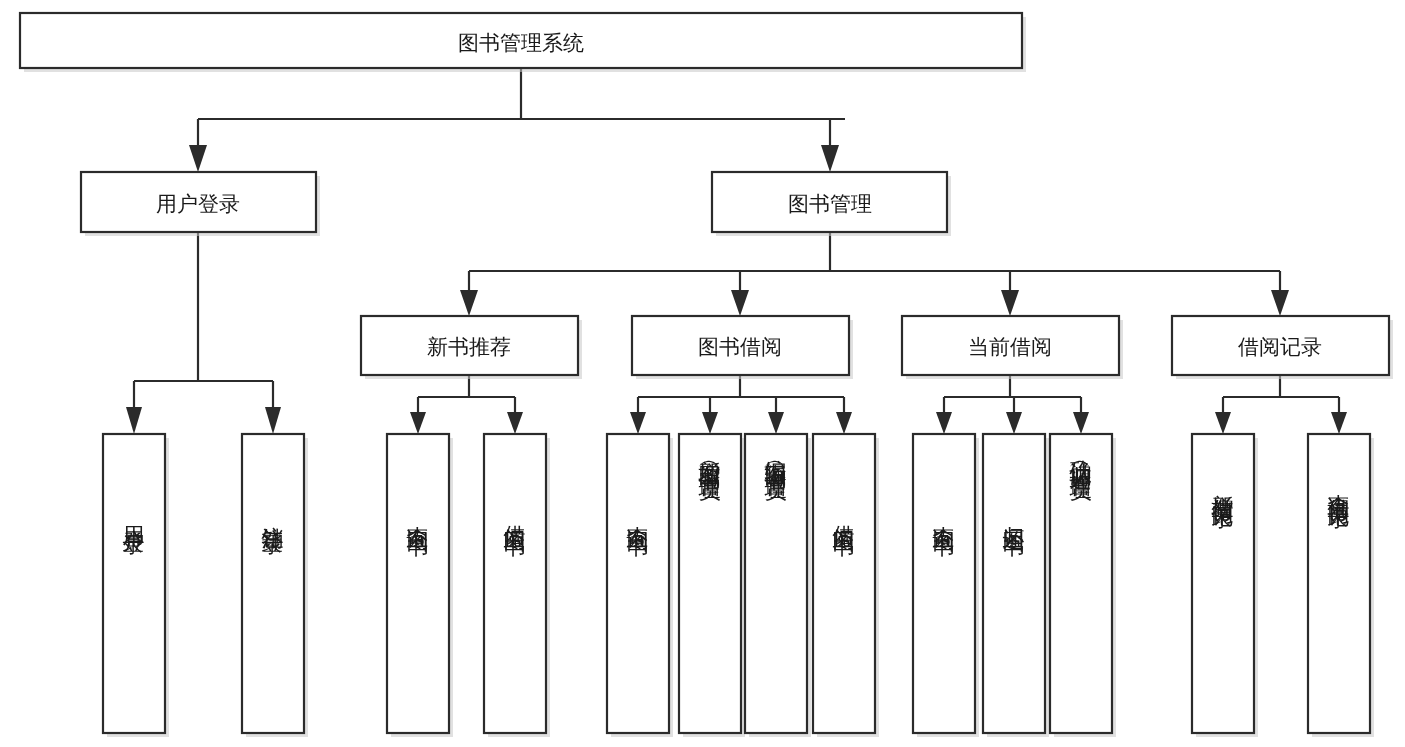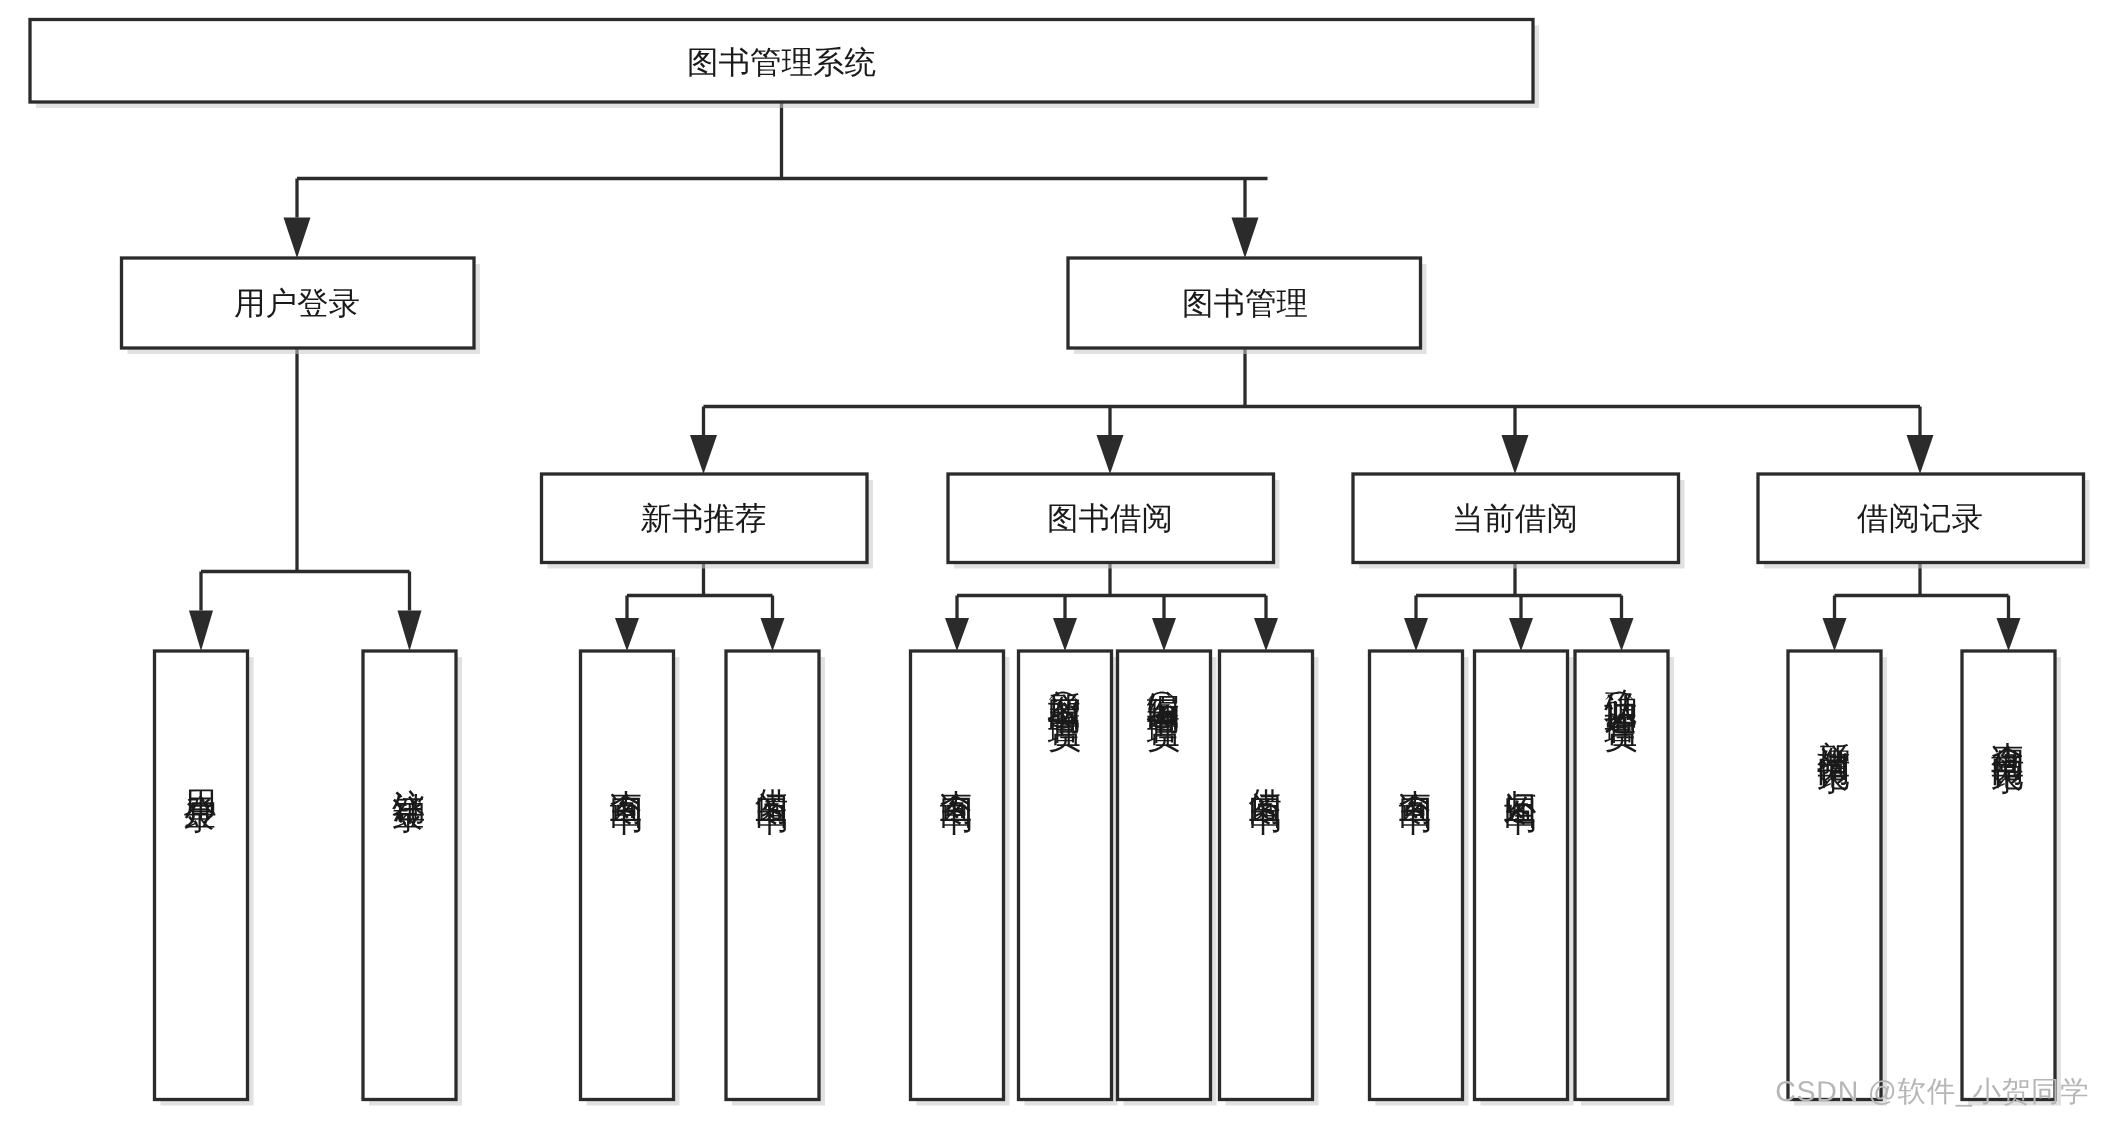--- a/index.html
+++ b/index.html
@@ -238,15 +238,14 @@
   <div class="node-label-v-wrap" style="left:1050px; top:434px; width:62px; height:299px;">
     <span class="node-label-v" style="margin-top:8px;">确认归还（管理员）</span>
   </div>
   <div class="node-label-v-wrap" style="left:1192px; top:434px; width:62px; height:299px;">
     <span class="node-label-v" style="margin-top:42px;">新增借阅记录</span>
   </div>
   <div class="node-label-v-wrap" style="left:1308px; top:434px; width:62px; height:299px;">
     <span class="node-label-v" style="margin-top:42px;">查询借阅记录</span>
   </div>
 
-  <div class="watermark">CSDN @软件_小贺同学</div>
 
 </div>
 
 </body></html>

